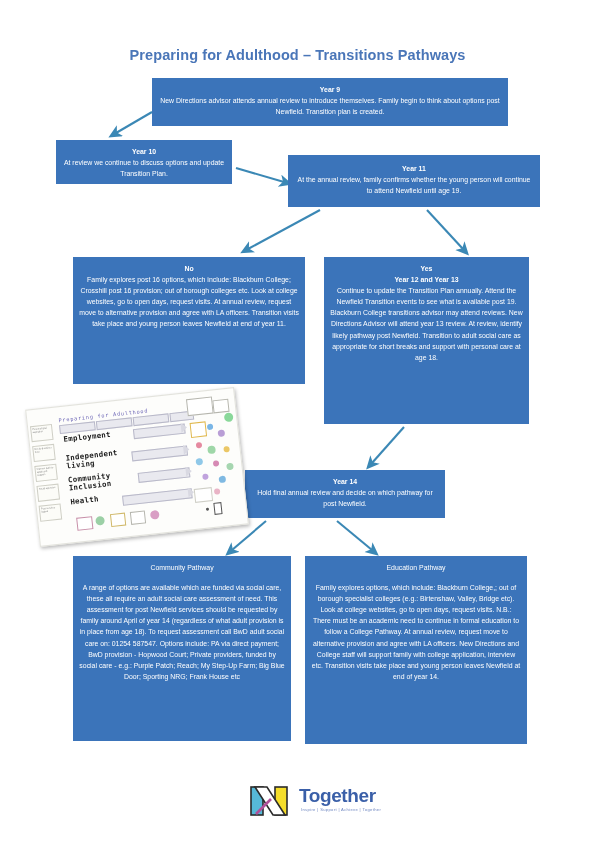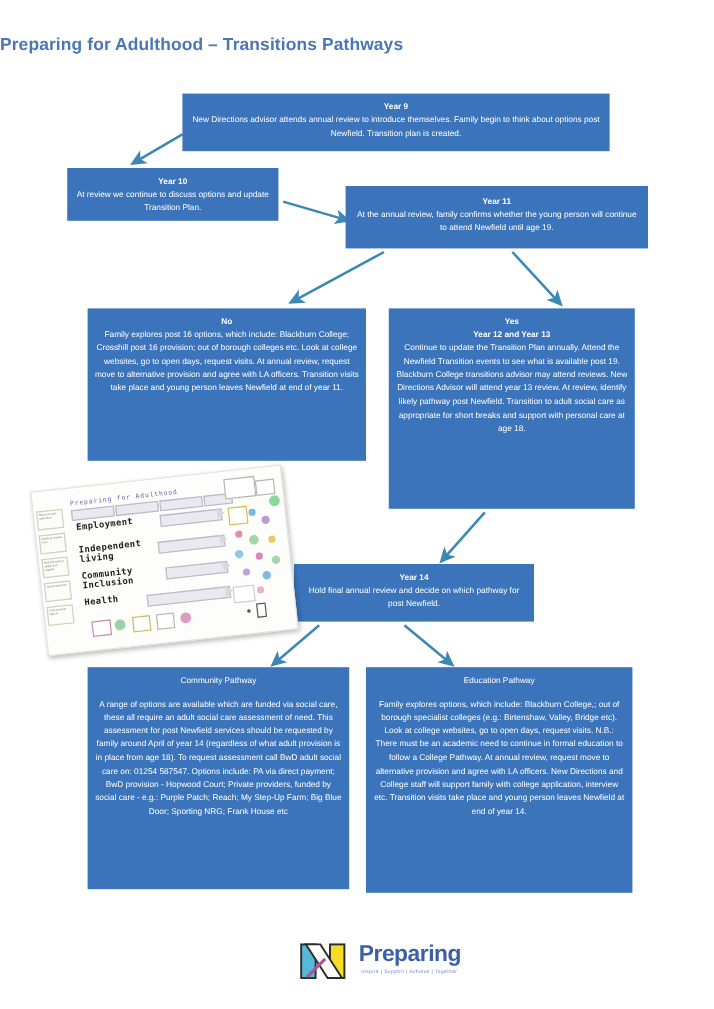--- a/index.html
+++ b/index.html
@@ -17,23 +17,23 @@
   #page {
     position: absolute;
     left: 0; top: 0;
     width: 595px;
     height: 841px;
     background: #ffffff;
   }
   
   .title {
     position: absolute;
-    left: 0; top: 30px;
+    left: 0; top: 47px;
     width: 595px;
-    text-align: left;
+    text-align: center;
     font-size: 14.5px;
     font-weight: bold;
     color: #4a76b8;
     letter-spacing: 0.1px;
   }
   
   .box {
     position: absolute;
     background: #3b74ba;
     color: #ffffff;
@@ -309,17 +309,17 @@
     </div>
   </div>
 
   <div id="logo">
     <svg width="48" height="34" viewBox="0 0 48 34" style="position:absolute;left:2px;top:2px;">
       <rect x="2" y="2" width="12" height="28" fill="#56b9d8" stroke="#2b2b2b" stroke-width="1.6"></rect>
       <rect x="26" y="2" width="12" height="28" fill="#f5dd2a" stroke="#2b2b2b" stroke-width="1.6"></rect>
       <polygon points="6,2 18,2 36,30 24,30" fill="#ffffff" stroke="#2b2b2b" stroke-width="1.6"></polygon>
       <path d="M7,29 L22,14" stroke="#b0519a" stroke-width="2.6" fill="none"></path>
     </svg>
-    <div class="word">Preparing</div>
+    <div class="word">Together</div>
     <div class="tag">Inspire | Support | Achieve | Together</div>
   </div>
 
 </div>
 
 </body></html>

